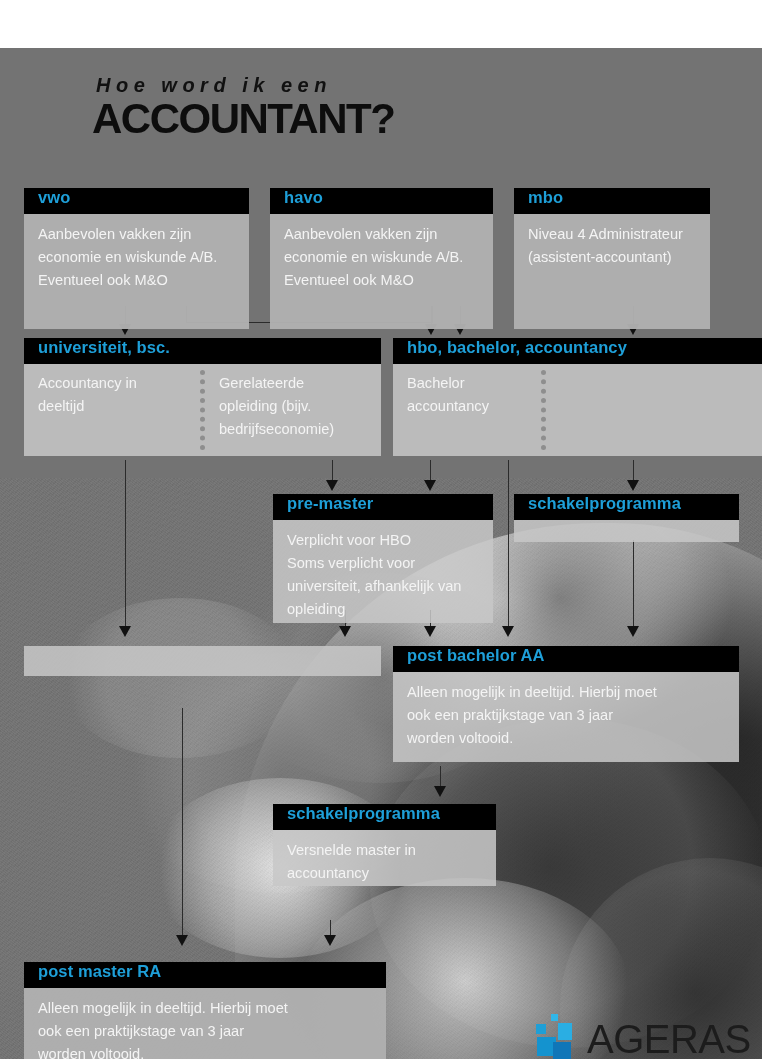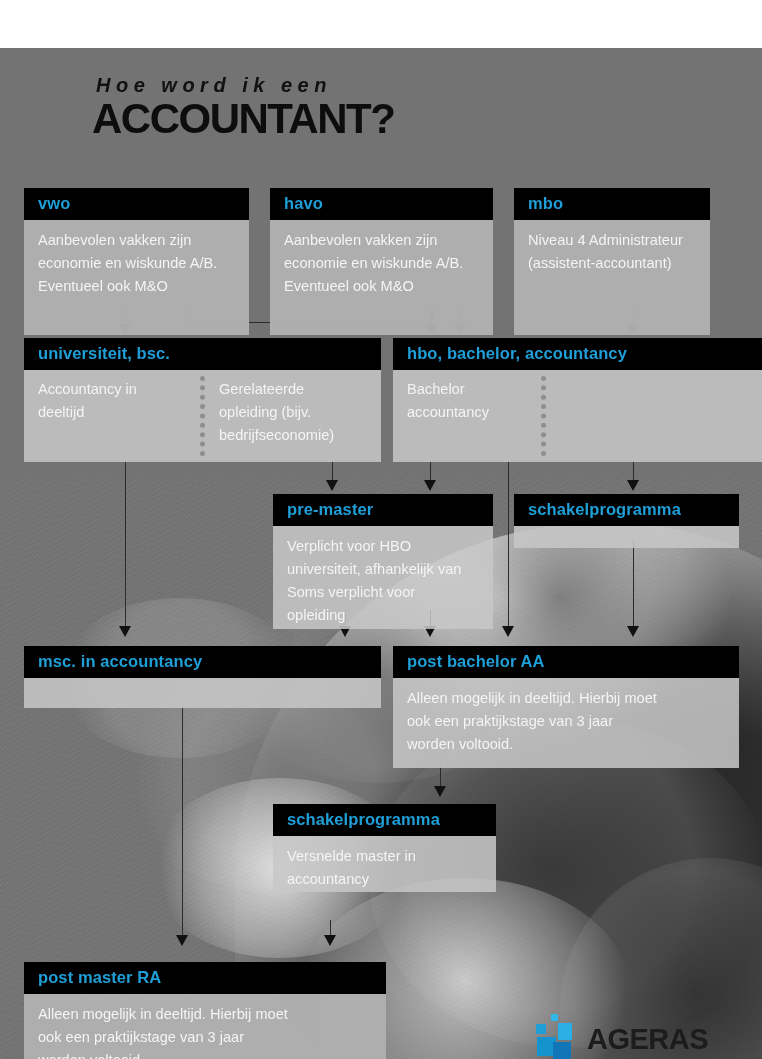--- a/index.html
+++ b/index.html
@@ -89,21 +89,21 @@
   }
 
   
   .node { position: absolute; z-index: 4; }
   .node .bar {
     background: #000000;
     color: #1e9fd8;
     font-size: 16.5px;
     font-weight: bold;
     letter-spacing: 0.1px;
-    padding: 6px 12px 7px 14px;
+    padding: 0 12px 7px 14px;
     line-height: 1.15;
     box-sizing: border-box;
   }
   .node .body {
     background: rgba(199,199,199,0.86);
     color: #f4f4f4;
     font-size: 14.6px;
     line-height: 1.58;
     padding: 9px 14px 14px 14px;
     box-sizing: border-box;
@@ -142,21 +142,21 @@
     border-right: 1.6px solid #2b2b2b;
     background: transparent;
   }
 
   
   #logo { position: absolute; left: 536px; top: 966px; z-index: 6;
           display: flex; align-items: center; }
   #logo .mark { position: relative; width: 44px; height: 50px; margin-right: 7px; }
   #logo .mark i { position: absolute; display: block; }
   #logo .wordmark {
-    font-size: 29px; font-weight: bold; letter-spacing: -0.5px;
+    font-size: 40px; font-weight: normal; letter-spacing: -0.5px;
     color: #1c1c1c; line-height: 1;
     font-family: "Liberation Sans", sans-serif;
   }
 </style>
 </head>
 <body>
 
 <div id="canvas">
 
   <div id="bg-photo">
@@ -271,33 +271,32 @@
         <p>accountancy</p>
       </div>
       <div class="divider"></div>
     </div>
   </div>
 
   <div class="node" style="left:273px; top:446px; width:220px;">
     <div class="bar">pre-master</div>
     <div class="body" style="height:103px;">
       <p>Verplicht voor HBO</p>
+      <p>Soms verplicht voor</p>
       <p>universiteit, afhankelijk van</p>
-      <p>Soms verplicht voor</p>
       <p>opleiding</p>
     </div>
   </div>
 
   <div class="node" style="left:514px; top:446px; width:225px;">
     <div class="bar">schakelprogramma</div>
     <div class="body empty"></div>
   </div>
 
   <div class="node" style="left:24px; top:598px; width:357px;">
-    <div class="bar">msc. in accountancy</div>
     <div class="body empty" style="height:30px;"></div>
   </div>
 
   <div class="node" style="left:393px; top:598px; width:346px;">
     <div class="bar">post bachelor AA</div>
     <div class="body" style="height:90px;">
       <p>Alleen mogelijk in deeltijd. Hierbij moet</p>
       <p>ook een praktijkstage van 3 jaar</p>
       <p>worden voltooid.</p>
     </div>

